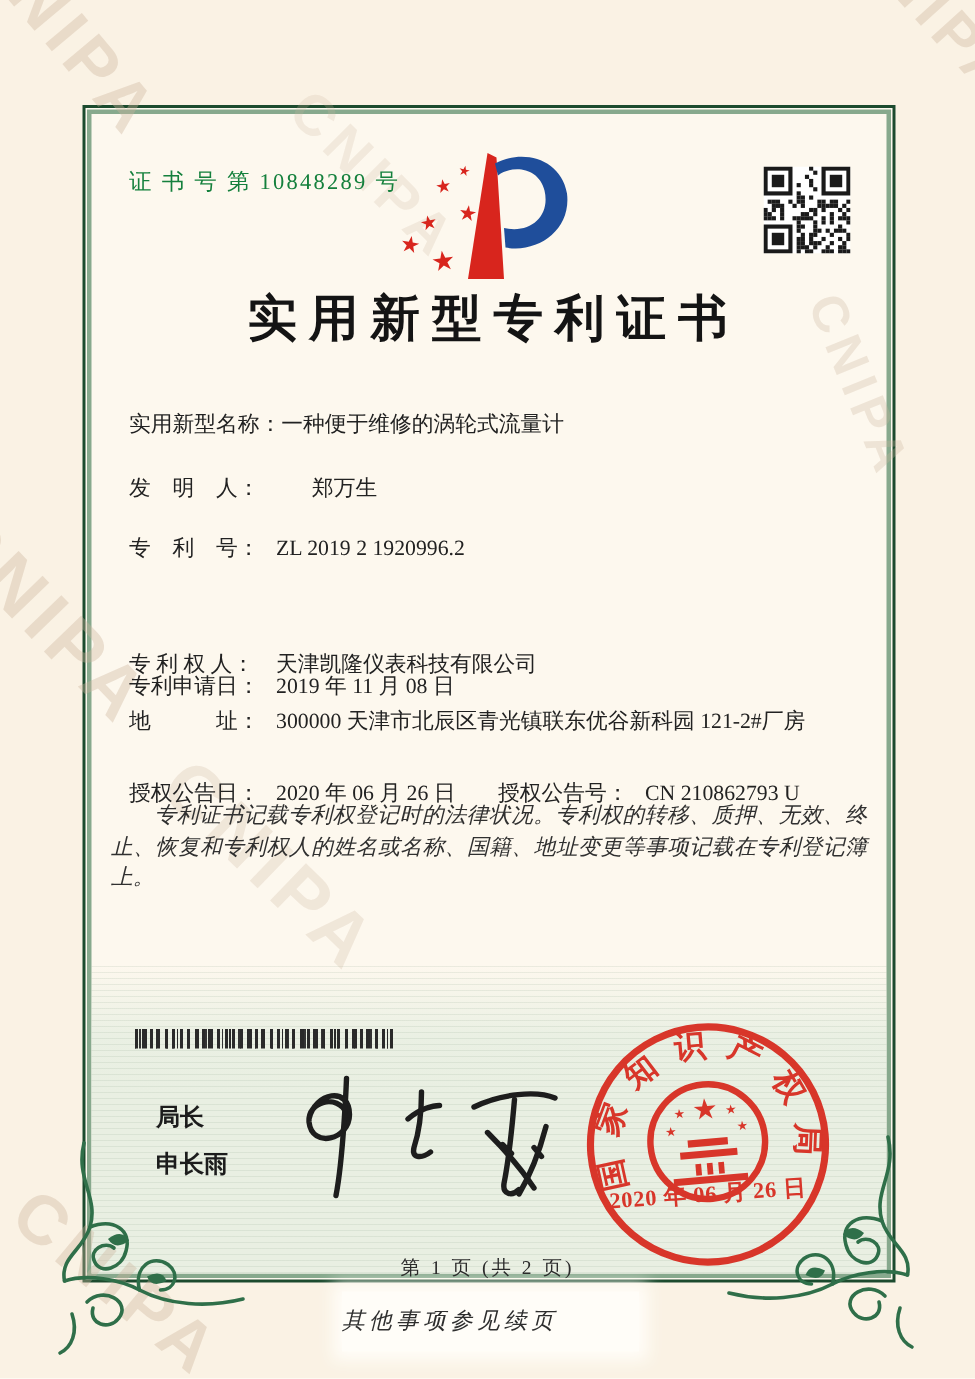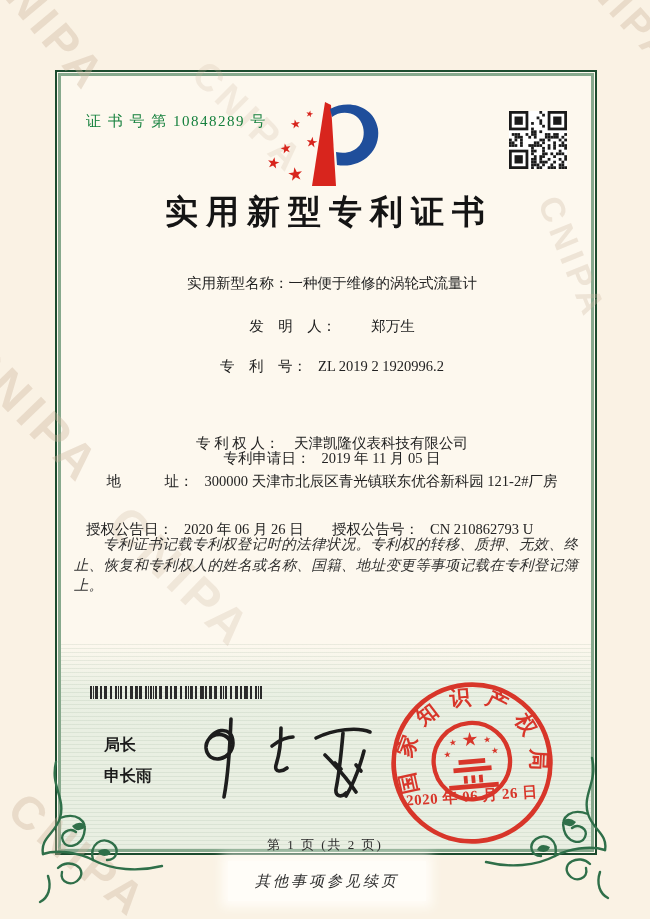--- a/index.html
+++ b/index.html
@@ -37,21 +37,21 @@
       linear-gradient(to bottom, rgba(232,239,226,0) 0, rgba(232,239,226,0.92) 48px, #e9efe2 90px);
   }
   
   .abs{position:absolute; z-index:3;}
   .cert-no{left:86px; top:112px; font-size:15px; letter-spacing:1.5px; color:#15803d;}
   .qr{left:509px; top:111px; width:58px; height:58px;}
   .logo{left:263px; top:96px; width:124px; height:96px;}
   .title{left:0; top:190px; width:100%; text-align:center; font-size:33px; font-weight:bold;
          letter-spacing:8px; text-indent:8px; color:#141414;}
   .field-row{left:86px; top:0; width:492px; display:flex; font-size:14.5px; line-height:20px;
-             color:#222; white-space:nowrap;justify-content:center;}
+             color:#222; white-space:nowrap;}
   .field-row .lbl{flex:0 0 auto; min-width:98px;}
   .fr0{top:273px;} .fr1{top:316px;gap:24px;} .fr2{top:356px;} .fr3{top:409px;margin-top:39px;}
   .fr4{top:433px;} .fr5{top:471px;}
   .grant-row{left:86px; top:506px; width:492px; font-size:14.5px; line-height:20px; color:#222;}
   .grant-row span{position:absolute; white-space:nowrap;margin-top:13px;}
   .g-l1{left:0;}   .g-v1{left:98px;}
   .g-l2{left:246px;} .g-v2{left:344px;}
   .paras{left:74px; top:534px; width:504px; font-size:14.5px; line-height:20.5px;
          text-align:justify; font-style:italic; color:#303030;}
   .paras p{margin:0; text-indent:2em;}
@@ -66,21 +66,21 @@
   .signer-name{left:104px; top:766px; font-family:"Liberation Sans",sans-serif;
                font-weight:600; font-size:16px; color:#1c1c1c;}
   .signature{left:176px; top:710px; width:214px; height:96px; z-index:4;}
   .seal{left:386px; top:677px; width:172px; height:172px; z-index:6; opacity:0.92;}
   .seal-date{position:absolute; left:0; right:0; top:110px; text-align:center;
              font-size:15px; font-weight:bold; color:#d7271b; transform:rotate(-4deg);
              letter-spacing:0.5px; z-index:7;}
   .page-info{left:0; top:836px; width:100%; text-align:center; font-size:13px;
              letter-spacing:2px; color:#2b2b2b; z-index:4;}
   .footer-box{left:228px; top:861px; width:198px; height:40px; background:#fffdf8;
-              box-shadow:0 0 10px 6px #fffdf8; text-align:center; line-height:40px;
+              box-shadow:0 0 10px 6px #fffdf8; text-align:left; line-height:40px;
               font-size:15px; font-style:italic; letter-spacing:3px; color:#2e2e2e; z-index:3;}
   .orn{z-index:5;}
   .orn-left{left:28px; top:756px; width:150px; height:150px;}
   .orn-right{left:470px; top:752px; width:150px; height:150px; transform:scaleX(-1);}
 </style>
 </head>
 <body>
 
 <div class="page">
 
@@ -250,21 +250,21 @@
   <div class="abs field-row fr1">
     <span class="lbl">发　明　人：</span>
     <span class="val">郑万生</span>
   </div>
   <div class="abs field-row fr2">
     <span class="lbl">专　利　号：</span>
     <span class="val">ZL 2019 2 1920996.2</span>
   </div>
   <div class="abs field-row fr3">
     <span class="lbl">专利申请日：</span>
-    <span class="val">2019 年 11 月 05 日</span>
+    <span class="val">2019 年 11 月 08 日</span>
   </div>
   <div class="abs field-row fr4">
     <span class="lbl">专 利 权 人：</span>
     <span class="val">天津凯隆仪表科技有限公司</span>
   </div>
   <div class="abs field-row fr5">
     <span class="lbl">地　　　址：</span>
     <span class="val">300000 天津市北辰区青光镇联东优谷新科园 121-2#厂房</span>
   </div>
 

